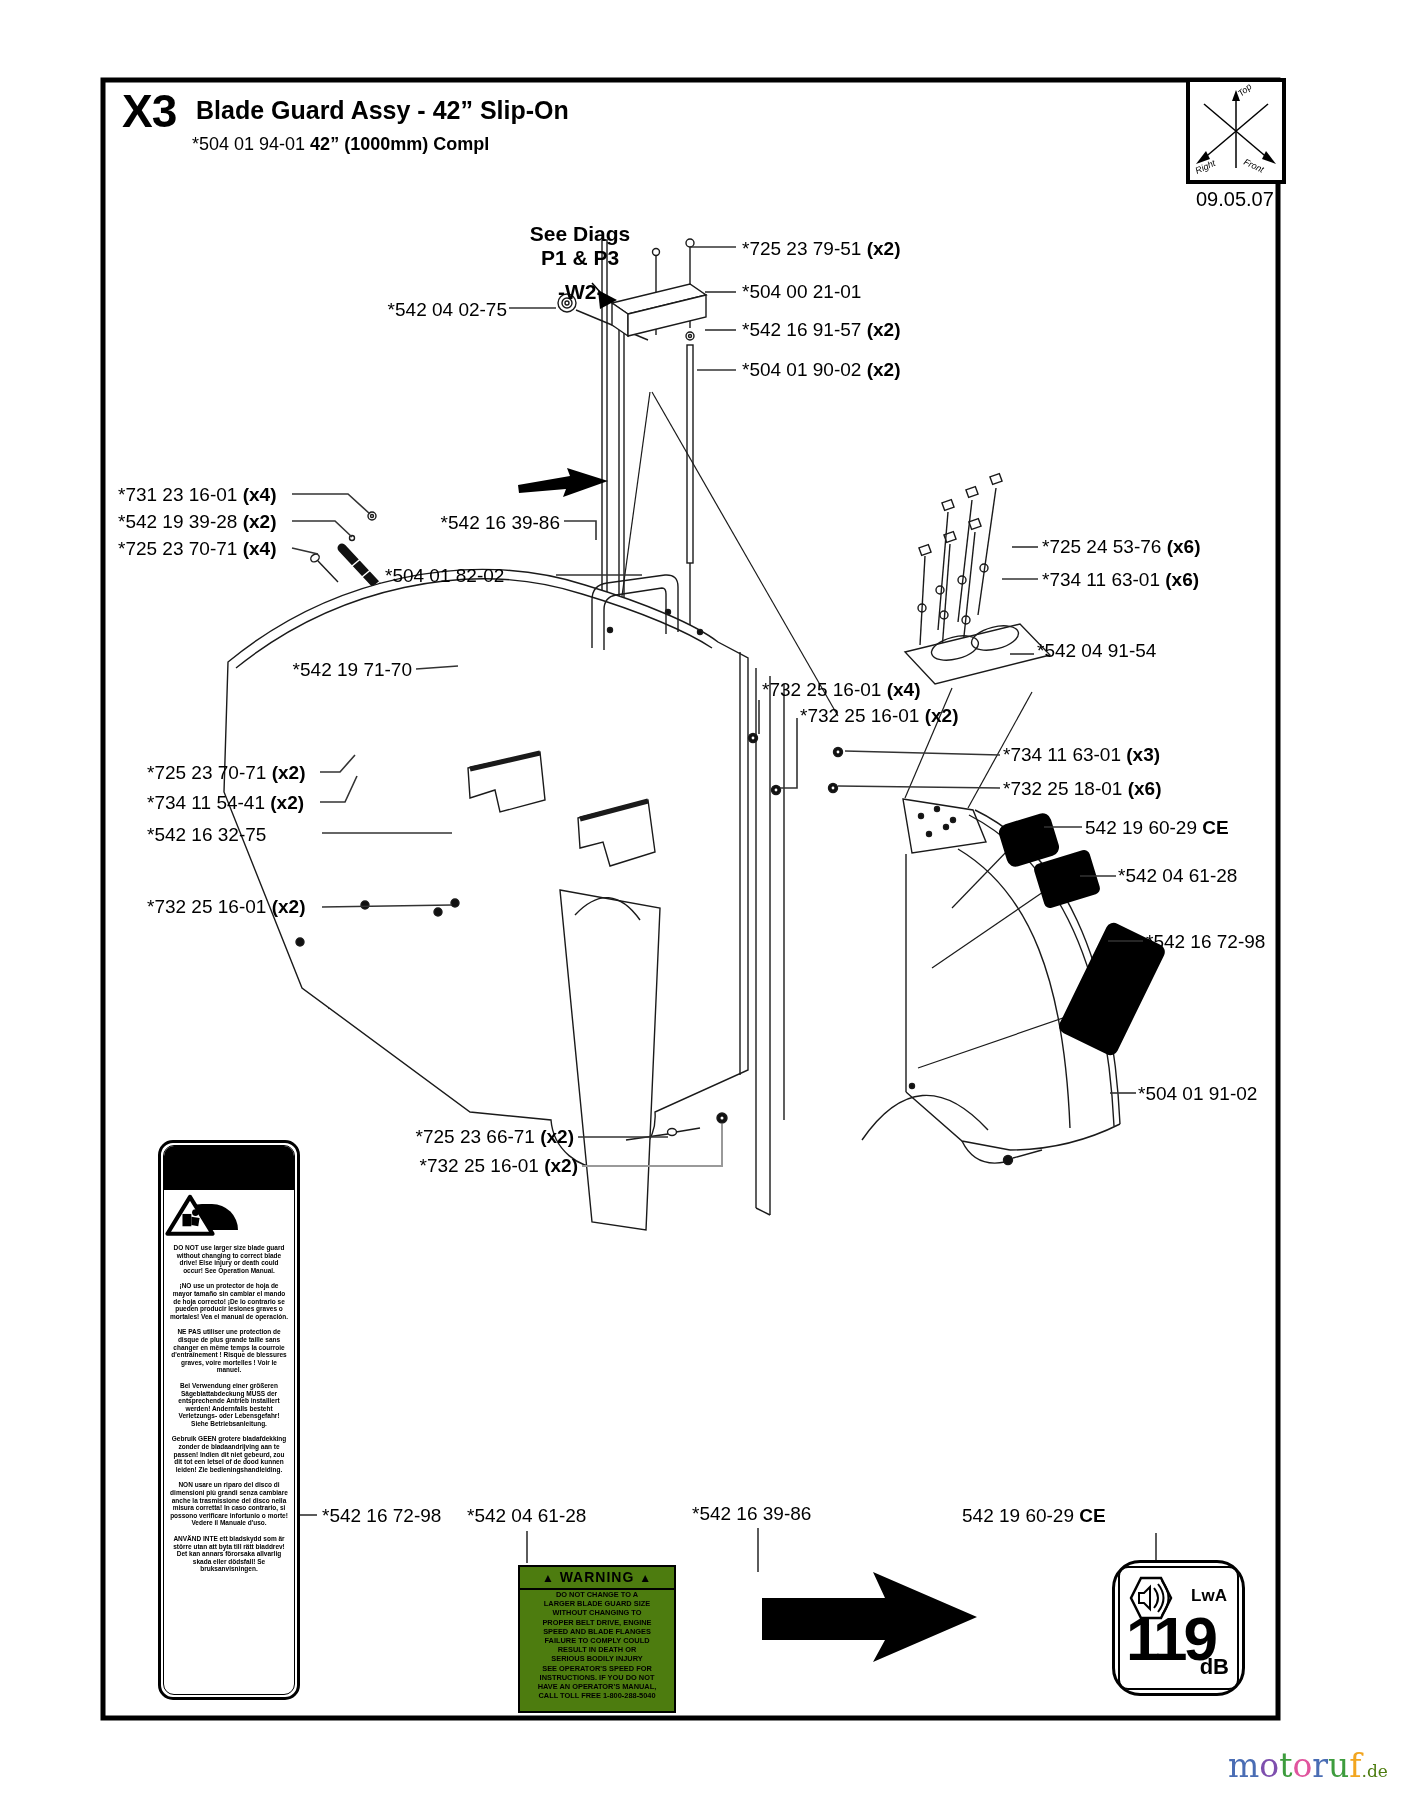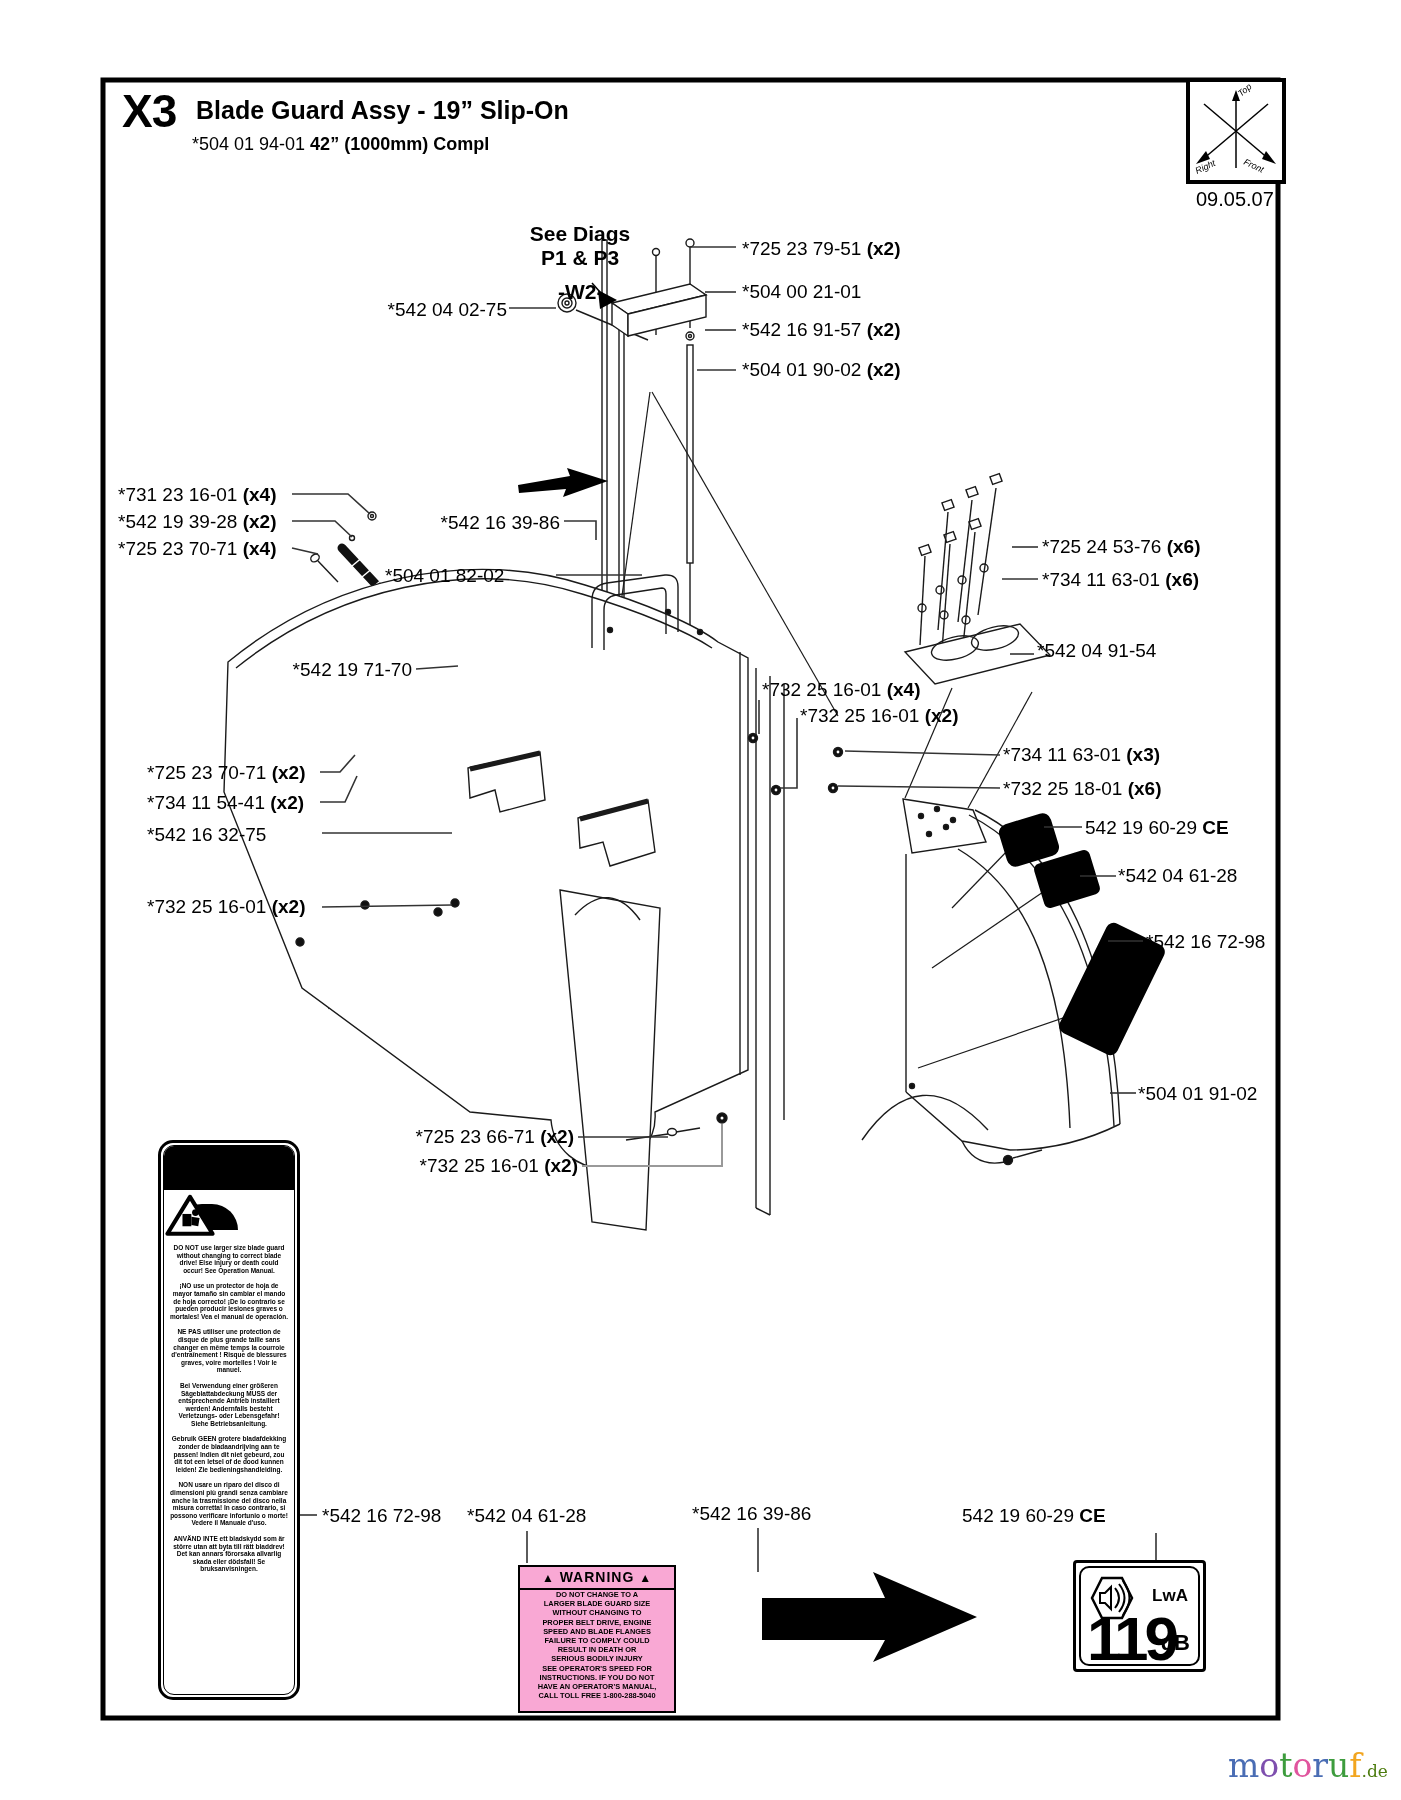--- a/index.html
+++ b/index.html
@@ -24,28 +24,28 @@
   .ml{position:absolute;left:158px;top:1140px;width:142px;height:560px;background:#fff;
       border:3px solid #000;border-radius:15px;box-sizing:border-box;}
   .ml-in{position:absolute;left:2px;top:2px;right:2px;bottom:2px;border:1px solid #000;border-radius:11px;overflow:hidden;}
   .ml-band{height:44px;background:#000;}
   .ml-icons{position:relative;height:52px;}
   .ml-arch{position:absolute;left:12px;top:14px;width:62px;height:26px;background:#000;border-radius:34px 34px 0 0;}
   .ml-tri{position:absolute;right:6px;top:2px;}
   .ml-body{padding:2px 5px;}
   .ml-p{font-size:6.5px;font-weight:bold;line-height:7.6px;text-align:center;margin:0 0 8px 0;}
   
-  .warn{position:absolute;left:518px;top:1565px;width:158px;height:148px;border:2px solid #000;background:#f9a8d4;box-sizing:border-box;}
+  .warn{position:absolute;left:518px;top:1565px;width:158px;height:148px;border:2px solid #000;background:#4d7c0f;box-sizing:border-box;}
   .warn-h{height:21px;border-bottom:2px solid #000;text-align:center;font-size:14px;font-weight:bold;
           letter-spacing:1px;line-height:20px;}
   .warn-h .tri{font-size:12px;}
   .warn-b{padding-top:0;text-align:center;font-size:7.4px;line-height:9.2px;font-weight:bold;}
   
-  .noise{position:absolute;left:1073px;top:1560px;width:133px;height:112px;border:3px solid #000;
-         border-radius:4px;background:#fff;box-sizing:border-box;}
+  .noise{position:absolute;left:1112px;top:1560px;width:133px;height:136px;border:3px solid #000;
+         border-radius:28px;background:#fff;box-sizing:border-box;}
   .noise-in{position:absolute;left:3px;top:3px;right:3px;bottom:3px;border:2px solid #000;border-radius:10px;}
   .noise-top{position:relative;height:52px;}
   .noise-lwa{position:absolute;right:10px;top:18px;font-size:17px;font-weight:bold;}
   .noise-val{position:absolute;left:6px;top:40px;font-size:62px;font-weight:bold;letter-spacing:-4px;line-height:62px;}
   .noise-db{position:absolute;right:8px;bottom:8px;font-size:22px;font-weight:bold;}
   
   .wm{position:absolute;left:1228px;top:1746px;font-family:"DejaVu Serif",serif;font-size:33px;white-space:nowrap;}
   .wm .suf{font-size:17px;color:#4d7c0f;}
 </style>
 </head>
@@ -263,21 +263,21 @@
       <line x1="322" y1="907" x2="452" y2="905"></line>
       <line x1="297" y1="1515" x2="317" y2="1515"></line>
       <line x1="527" y1="1531" x2="527" y2="1563"></line>
       <line x1="758" y1="1528" x2="758" y2="1572"></line>
       <line x1="1156" y1="1533" x2="1156" y2="1561"></line>
     </g>
     <polyline points="582,1166 722,1166 722,1124" stroke="#999" stroke-width="2" fill="none"></polyline>
   </svg>
 
   <div class="hdr-code">X3</div>
-  <div class="hdr-title">Blade Guard Assy - 19” Slip-On</div>
+  <div class="hdr-title">Blade Guard Assy - 42” Slip-On</div>
   <div class="hdr-sub"><span>*504 01 94-01 </span><b>42” (1000mm) Compl</b></div>
   <div class="date">09.05.07</div>
 
   <div class="note">
     <div>See Diags</div>
     <div>P1 &amp; P3</div>
   </div>
   <div class="note-w2">-W2-</div>
 
   <div class="lbl" style="left:742px;top:238px"><span>*725 23 79-51</span> <span class="q">(x2)</span></div>

